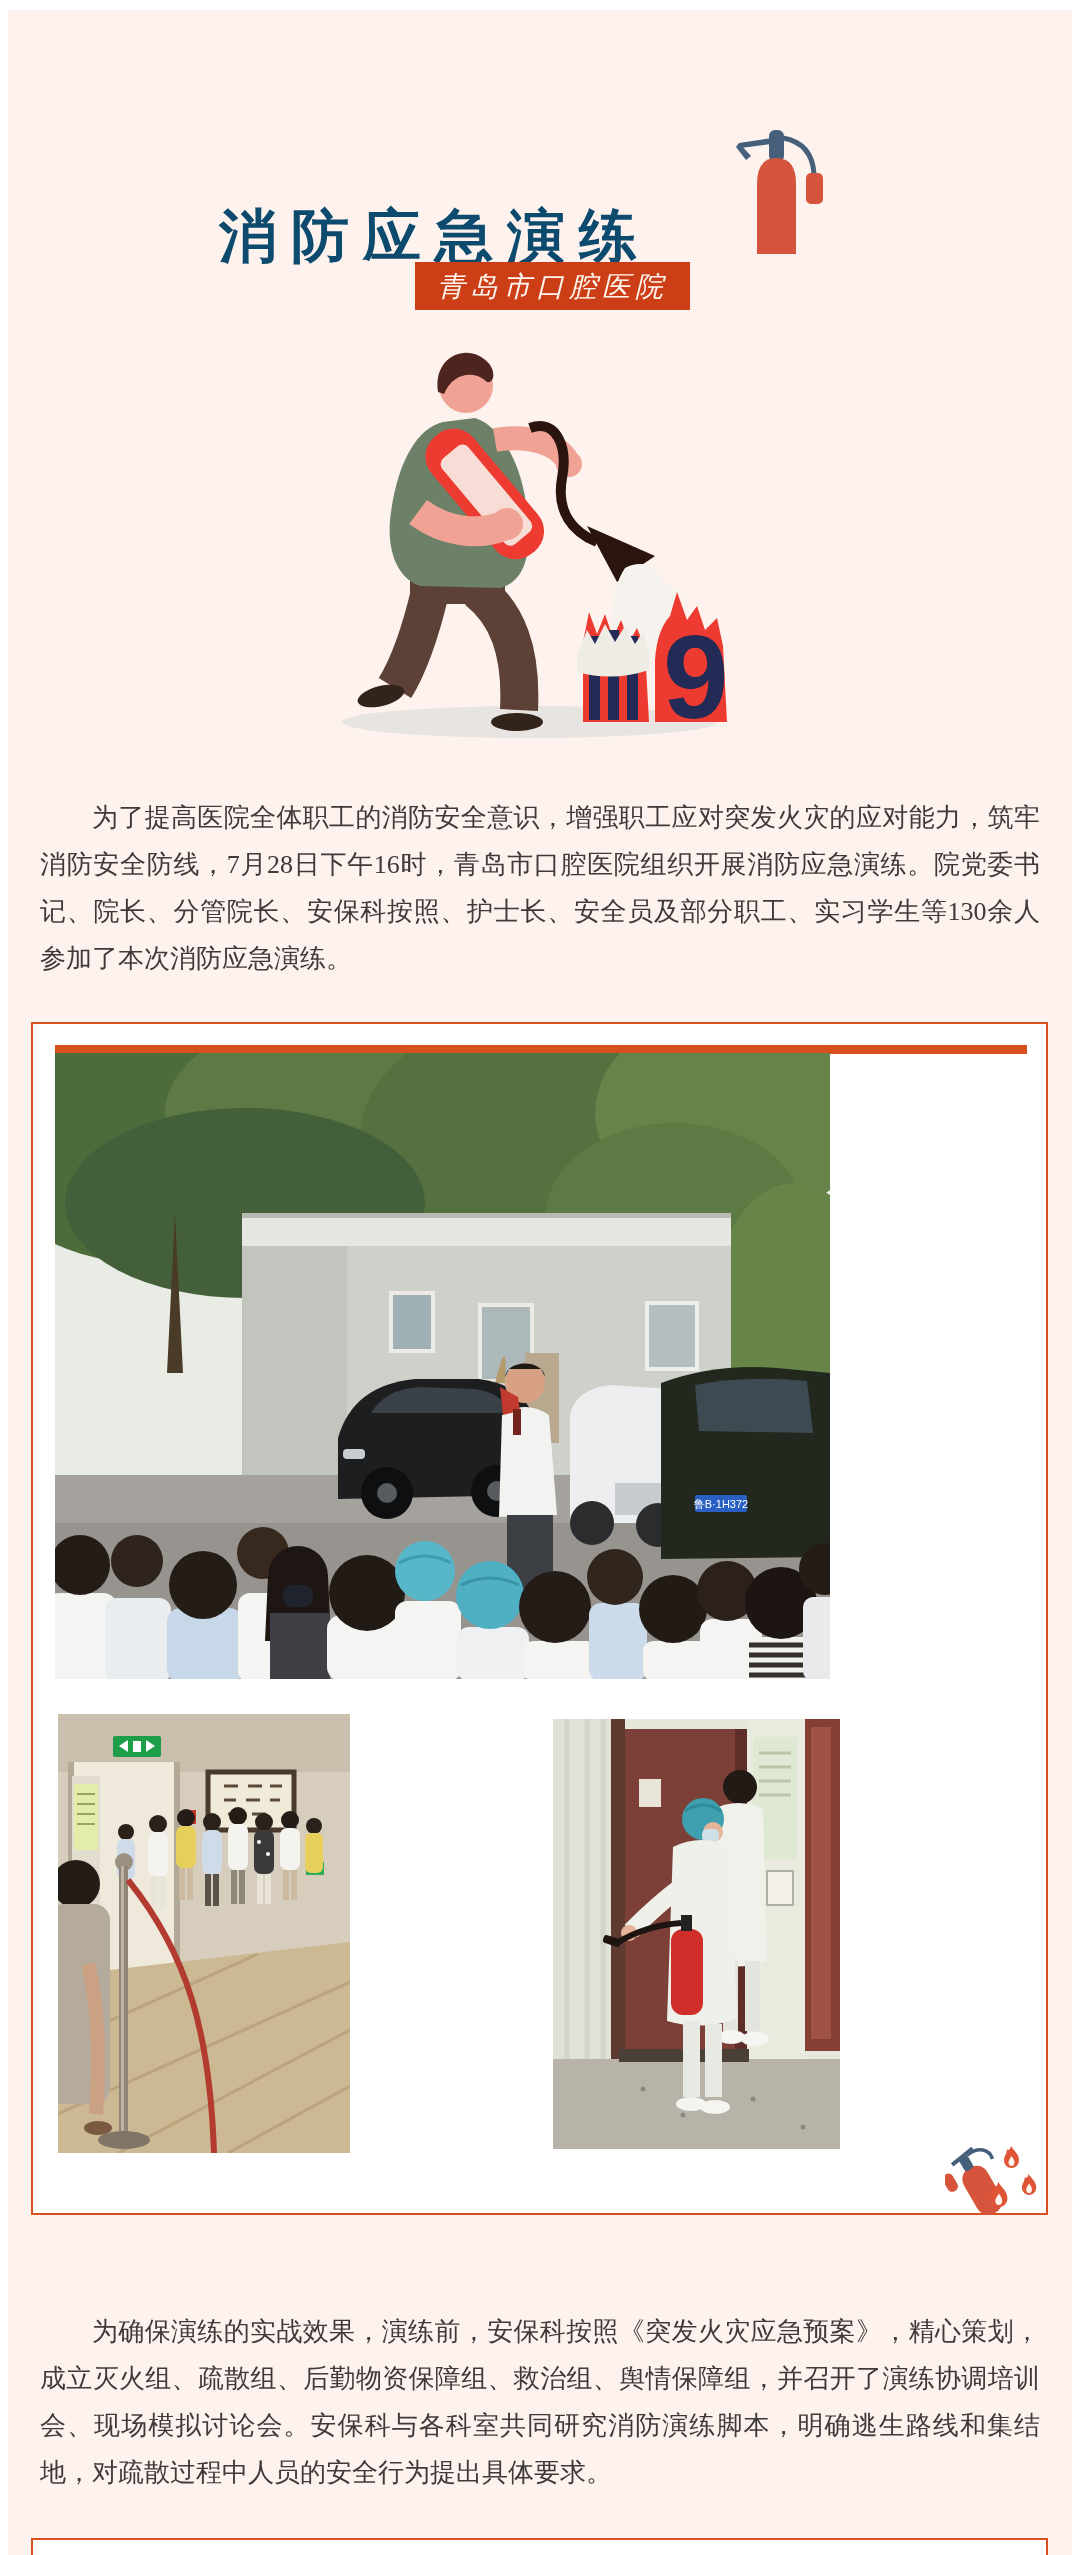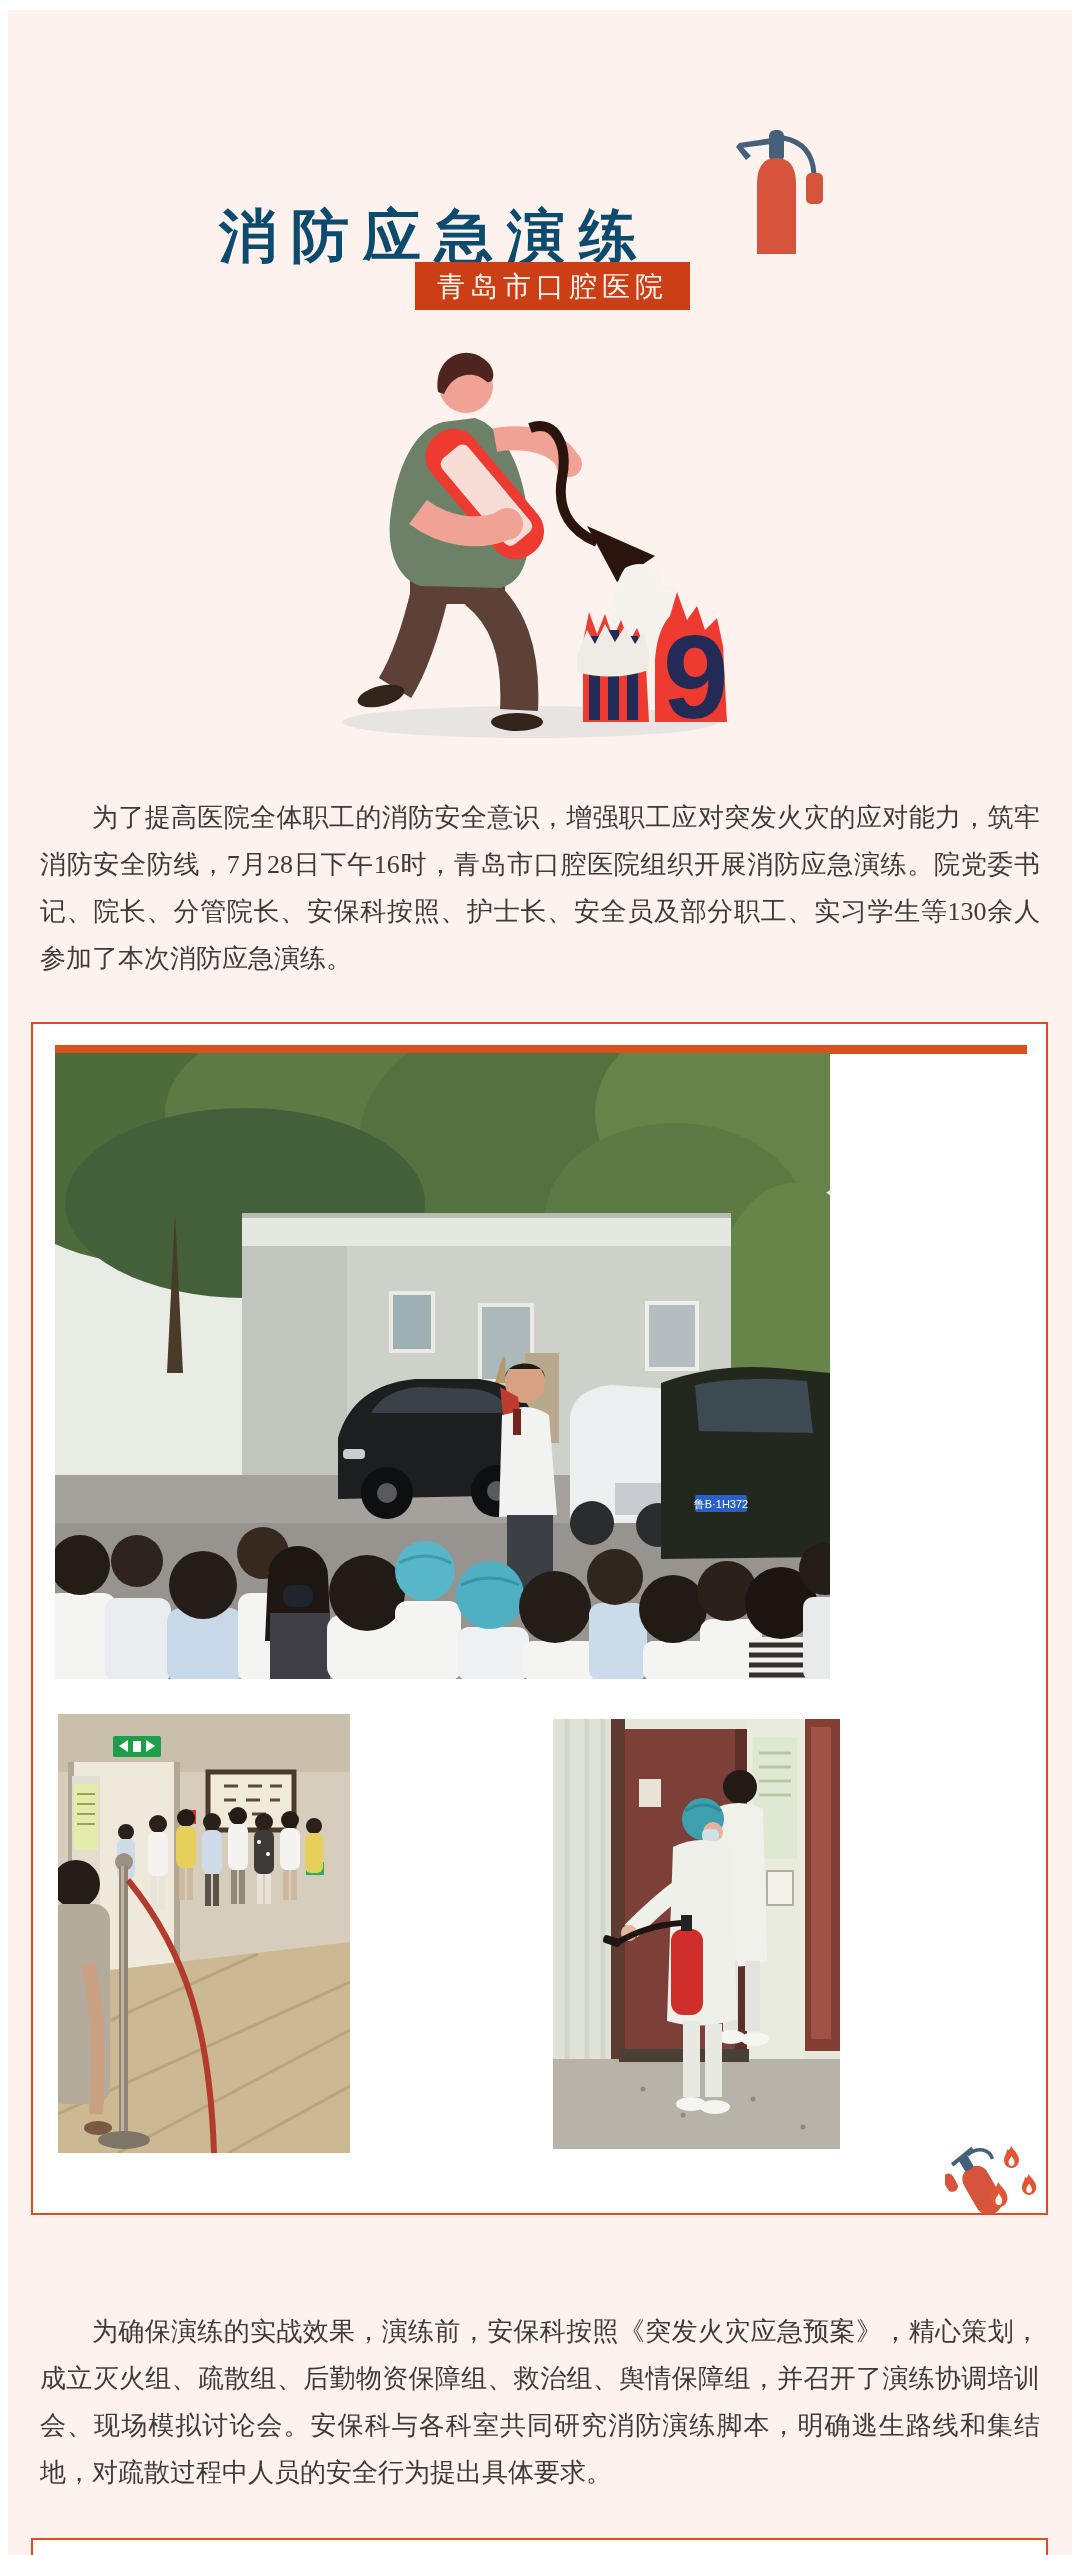--- a/index.html
+++ b/index.html
@@ -5,21 +5,21 @@
   html,body{margin:0;padding:0;background:#ffffff;}
   .page{position:relative;width:1080px;height:2555px;background:#ffffff;overflow:hidden;
         font-family:"Liberation Sans","DejaVu Sans",sans-serif;}
   .content-bg{position:absolute;left:8px;top:10px;width:1064px;height:2545px;background:#fdf2ee;}
   
   .page-title{position:absolute;left:110px;top:178px;width:650px;text-align:center;
       font-family:"Liberation Serif","DejaVu Serif",serif;font-weight:bold;
       font-size:58px;letter-spacing:14px;color:#0c4a6e;line-height:62px;white-space:nowrap;margin-top:28px;}
   .hospital-badge{position:absolute;left:415px;top:262px;width:275px;height:48px;
       background:#cc3e16;color:#fff6f0;text-align:center;line-height:50px;
-      font-family:"Liberation Serif","DejaVu Serif",serif;font-size:28px;letter-spacing:5px;}
+      font-family:"Liberation Serif","DejaVu Serif",serif;font-size:28px;letter-spacing:5px;font-style:italic;}
   .header-ext{position:absolute;left:733px;top:122px;}
   
   .hero{position:absolute;left:325px;top:330px;}
   
   .para{position:absolute;left:40px;width:1000px;color:#3e3a39;font-size:26px;line-height:47px;
         text-align:justify;text-indent:52px;}
   .para-1{top:794px;font-family:"Liberation Serif","DejaVu Serif",serif;}
   .para-2{top:2284px;font-family:"Liberation Sans","DejaVu Sans",sans-serif;margin-top:24px;}
   
   .photo-panel{position:absolute;left:31px;top:1022px;width:1013px;height:1189px;

